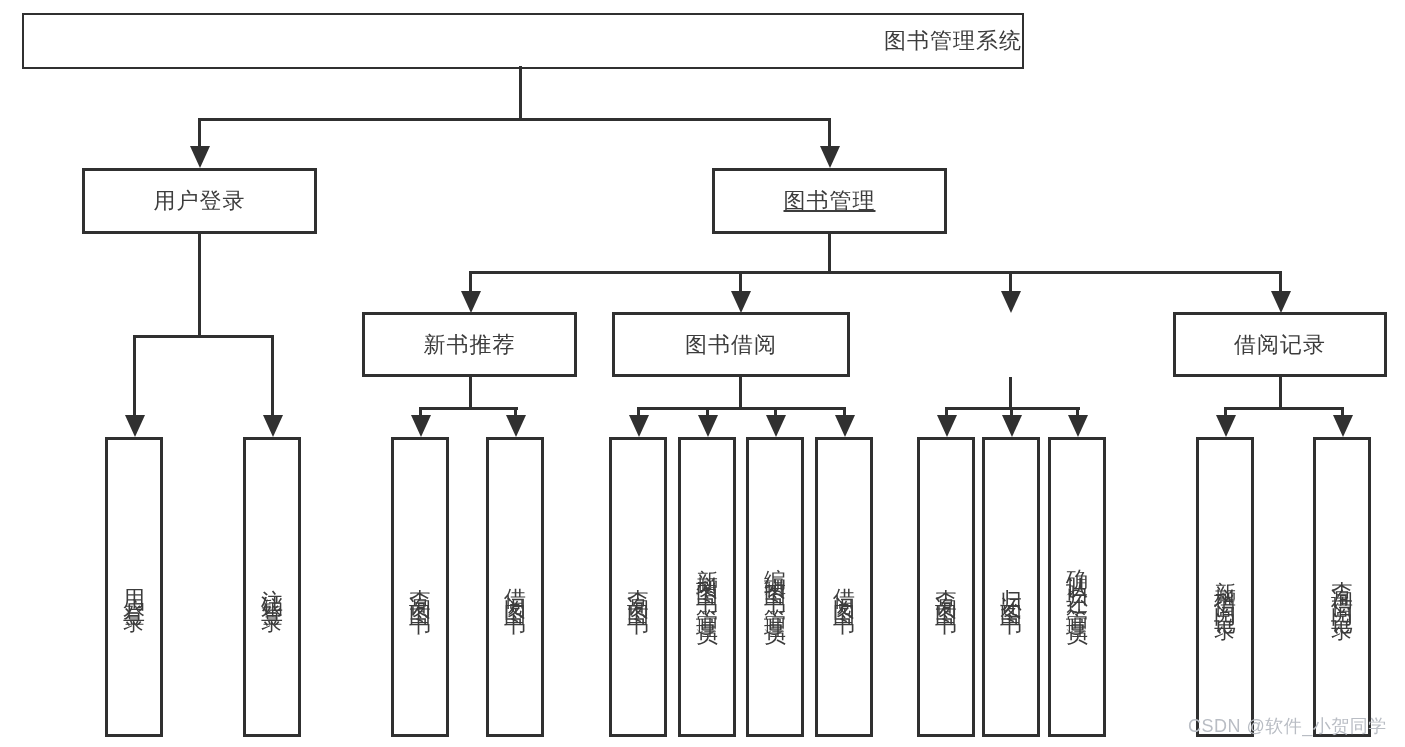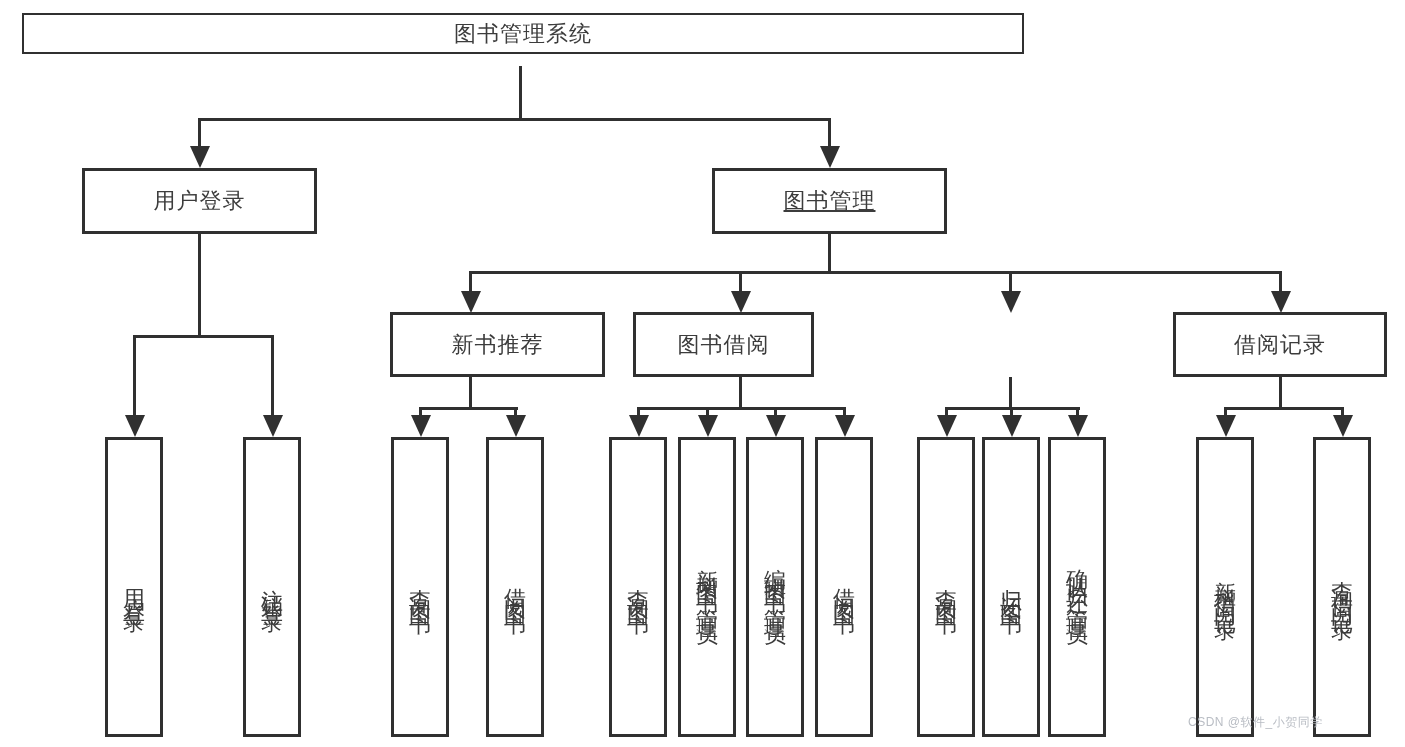--- a/index.html
+++ b/index.html
@@ -51,33 +51,33 @@
     position:absolute;
     width:0;height:0;
     border-left:10px solid transparent;
     border-right:10px solid transparent;
     border-top:22px solid var(--line);
   }
   
   .watermark{
     position:absolute;
     left:1188px;top:714px;
-    font-size:12px;
+    font-size:18px;
     color:#b9bdc4;
     letter-spacing:0.5px;
     z-index:10;
     white-space:nowrap;
   }
 </style>
 </head>
 <body>
 
 <div class="canvas">
 
-  <div class="box thin" style="left:22px;top:13px;width:1002px;height:41px;">
+  <div class="box thin" style="left:22px;top:13px;width:1002px;height:56px;justify-content:flex-end;">
     <span>图书管理系统</span>
   </div>
 
   <div class="vline" style="left:519px;top:66px;height:54px;"></div>
   <div class="hline" style="left:198px;top:118px;width:633px;"></div>
   <div class="vline" style="left:198px;top:118px;height:32px;"></div>
   <div class="arrow" style="left:190px;top:146px;"></div>
   <div class="vline" style="left:828px;top:118px;height:32px;"></div>
   <div class="arrow" style="left:820px;top:146px;"></div>
 
@@ -99,24 +99,24 @@
   <div class="hline" style="left:469px;top:271px;width:813px;"></div>
   <div class="vline" style="left:469px;top:271px;height:22px;"></div>
   <div class="arrow" style="left:461px;top:291px;"></div>
   <div class="vline" style="left:739px;top:271px;height:22px;"></div>
   <div class="arrow" style="left:731px;top:291px;"></div>
   <div class="vline" style="left:1009px;top:271px;height:22px;"></div>
   <div class="arrow" style="left:1001px;top:291px;"></div>
   <div class="vline" style="left:1279px;top:271px;height:22px;"></div>
   <div class="arrow" style="left:1271px;top:291px;"></div>
 
-  <div class="box" style="left:362px;top:312px;width:215px;height:65px;margin-left:28px;">
+  <div class="box" style="left:362px;top:312px;width:215px;height:65px;">
     <span>新书推荐</span>
   </div>
-  <div class="box" style="left:633px;top:312px;width:181px;height:65px;">
+  <div class="box" style="left:612px;top:312px;width:238px;height:65px;">
     <span>图书借阅</span>
   </div>
   <div class="box" style="left:1173px;top:312px;width:214px;height:65px;">
     <span>借阅记录</span>
   </div>
 
   <div class="vline" style="left:469px;top:377px;height:33px;"></div>
   <div class="hline" style="left:419px;top:407px;width:99px;"></div>
   <div class="vline" style="left:419px;top:407px;height:12px;"></div>
   <div class="arrow" style="left:411px;top:415px;"></div>

